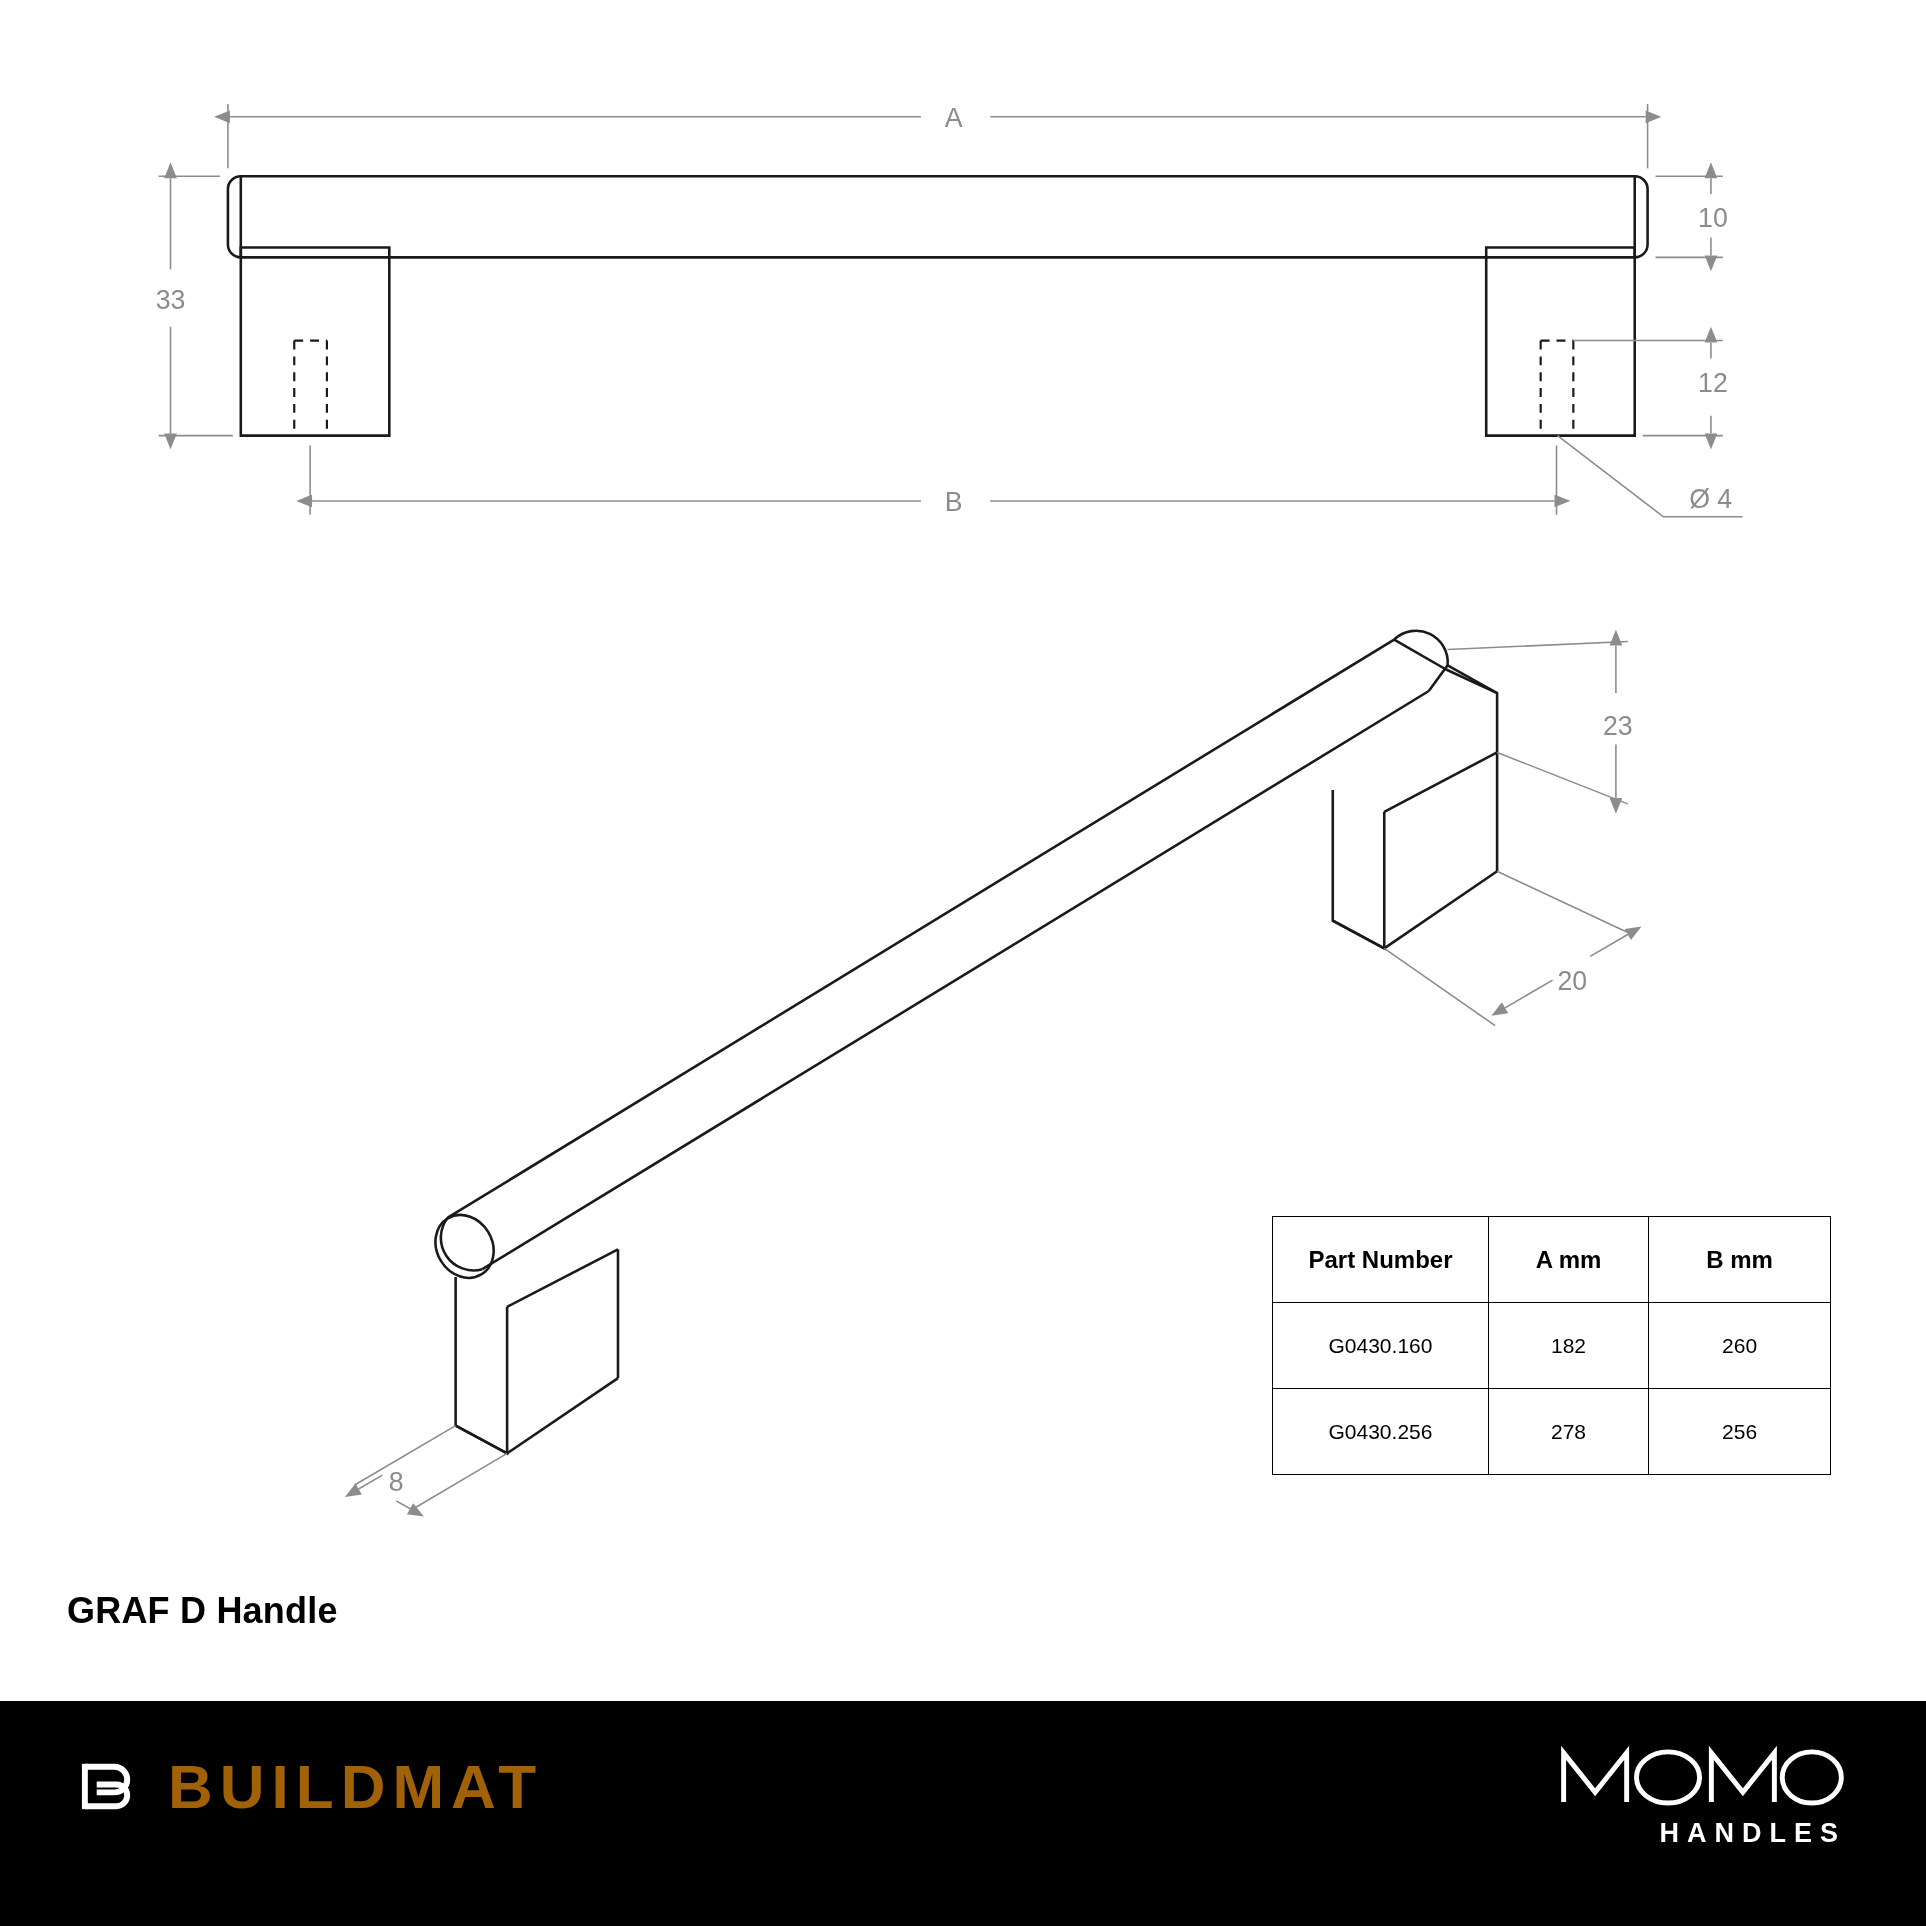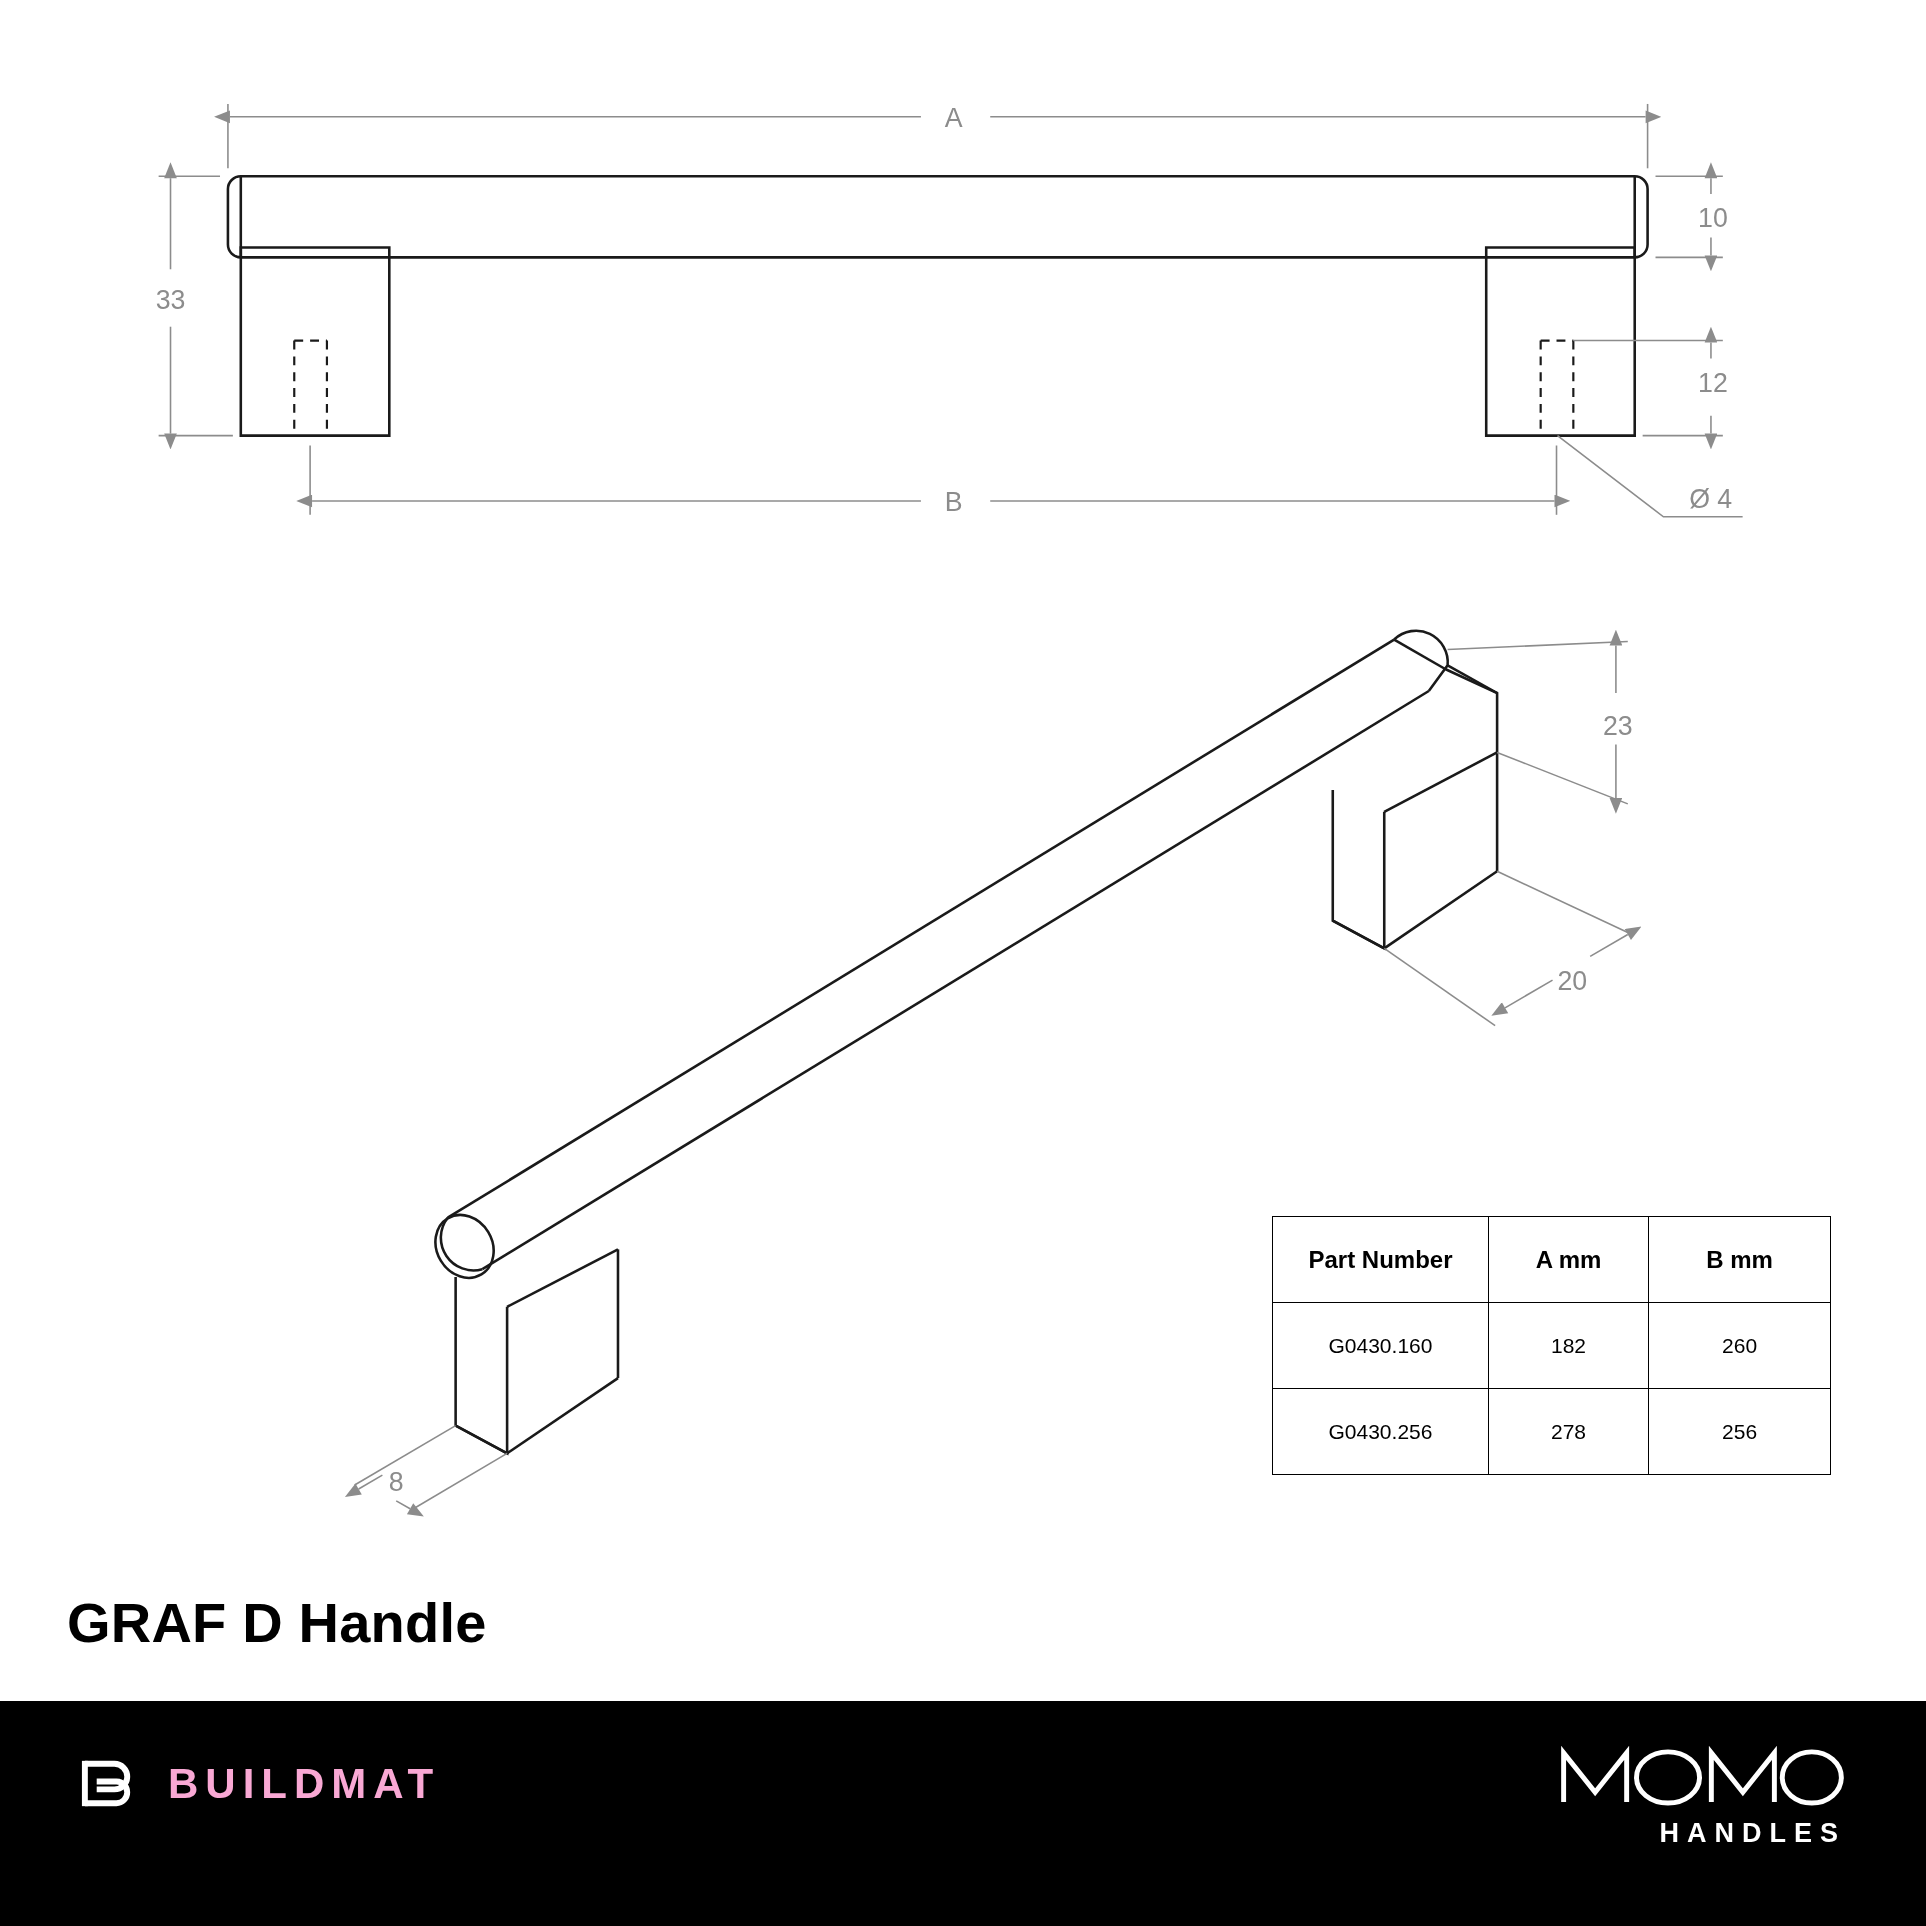--- a/index.html
+++ b/index.html
@@ -49,21 +49,21 @@
   }
   .spec-table .col-part { width: 208px; }
   .spec-table .col-a { width: 154px; }
   .spec-table .col-b { width: 175px; }
 
   
   .product-title {
     position: absolute;
     left: 67px;
     top: 1590px;
-    font-size: 56px;
+    font-size: 36px;
     font-weight: bold;
     color: #000000;
     letter-spacing: 0.2px;
   }
 
   
   .footer {
     position: absolute;
     left: 0;
     top: 1701px;
@@ -77,22 +77,22 @@
     top: 50px;
     display: flex;
     align-items: center;
     gap: 26px;
   }
   .brand-left .logo-mark {
     width: 65px;
     height: 65px;
   }
   .brand-left .brand-text {
-    color: #f9a8d4;
-    font-size: 42px;
+    color: #a16207;
+    font-size: 62px;
     font-weight: bold;
     letter-spacing: 7px;
   }
   .brand-right {
     position: absolute;
     right: 81px;
     top: 42px;
     text-align: right;
   }
   .brand-right .momo-word {

